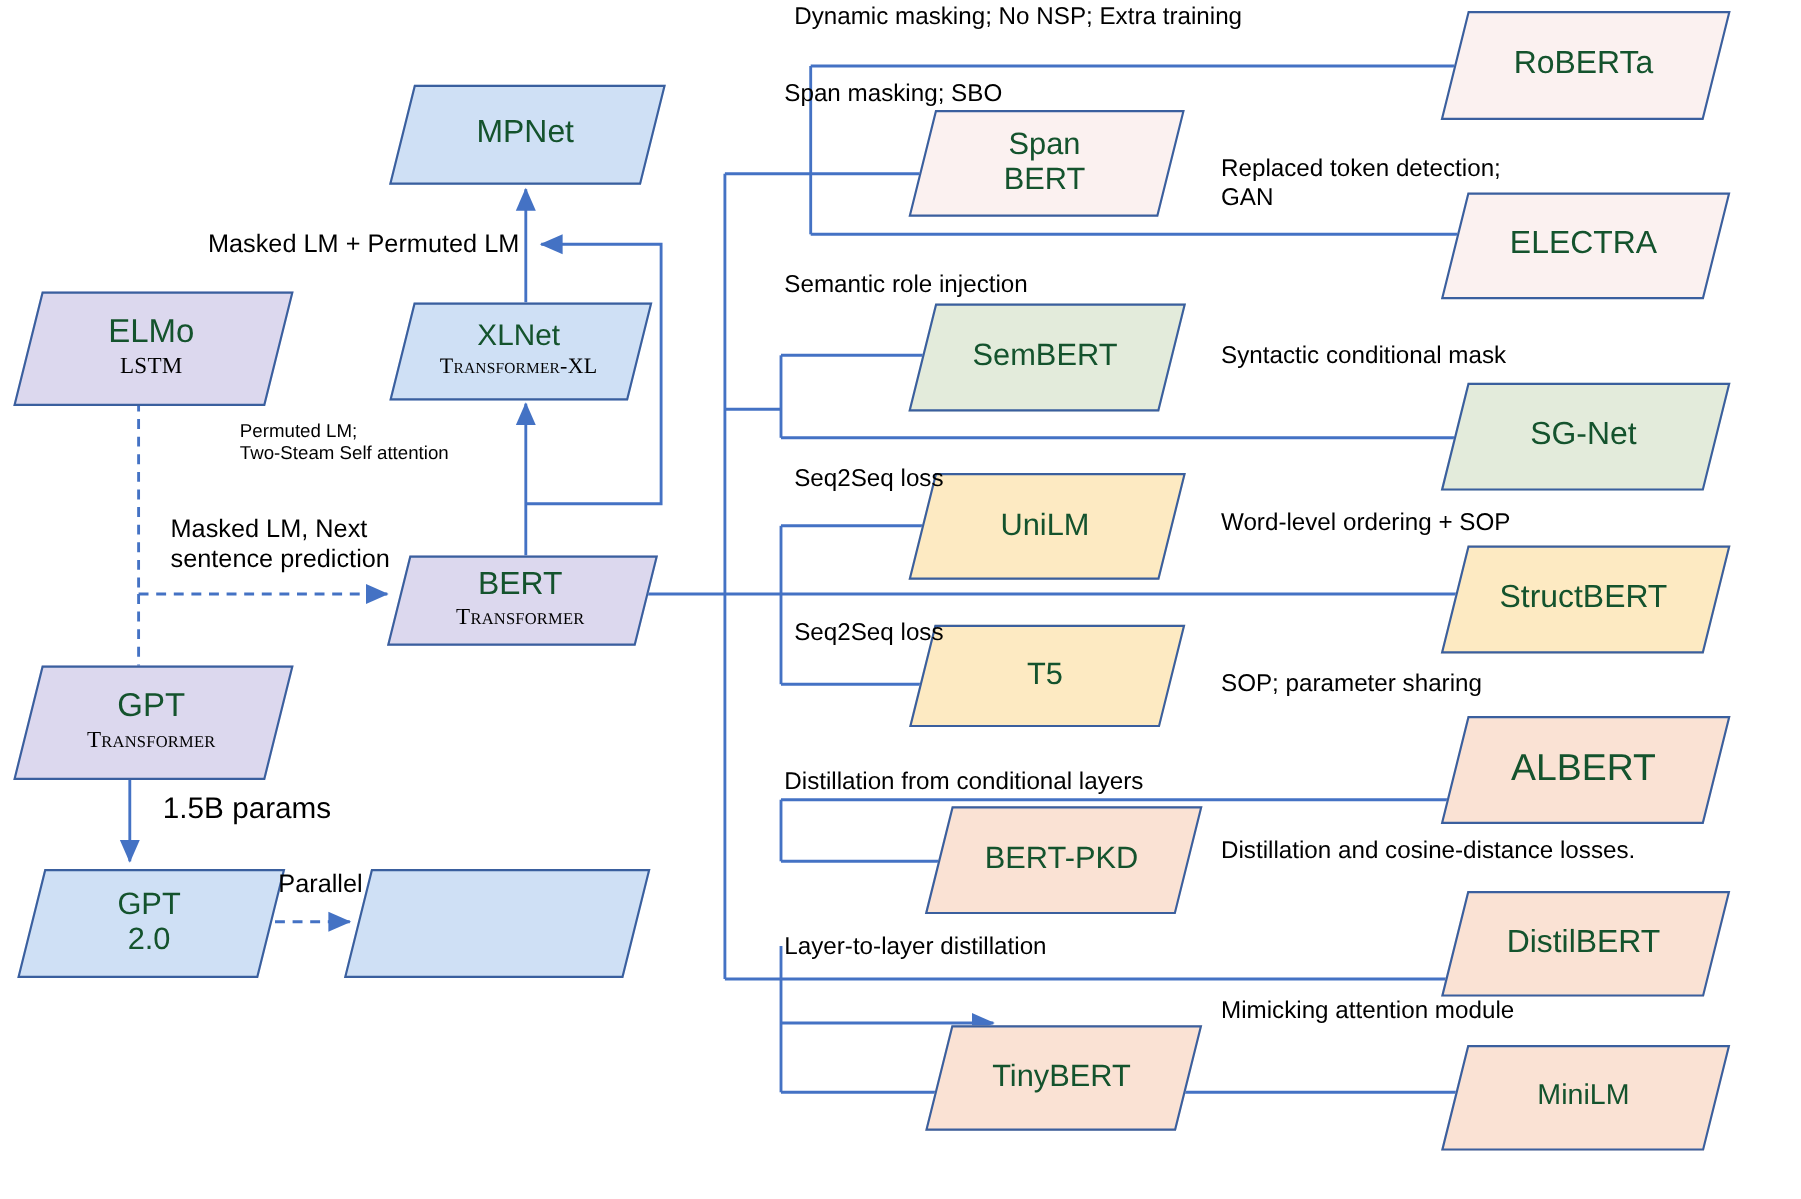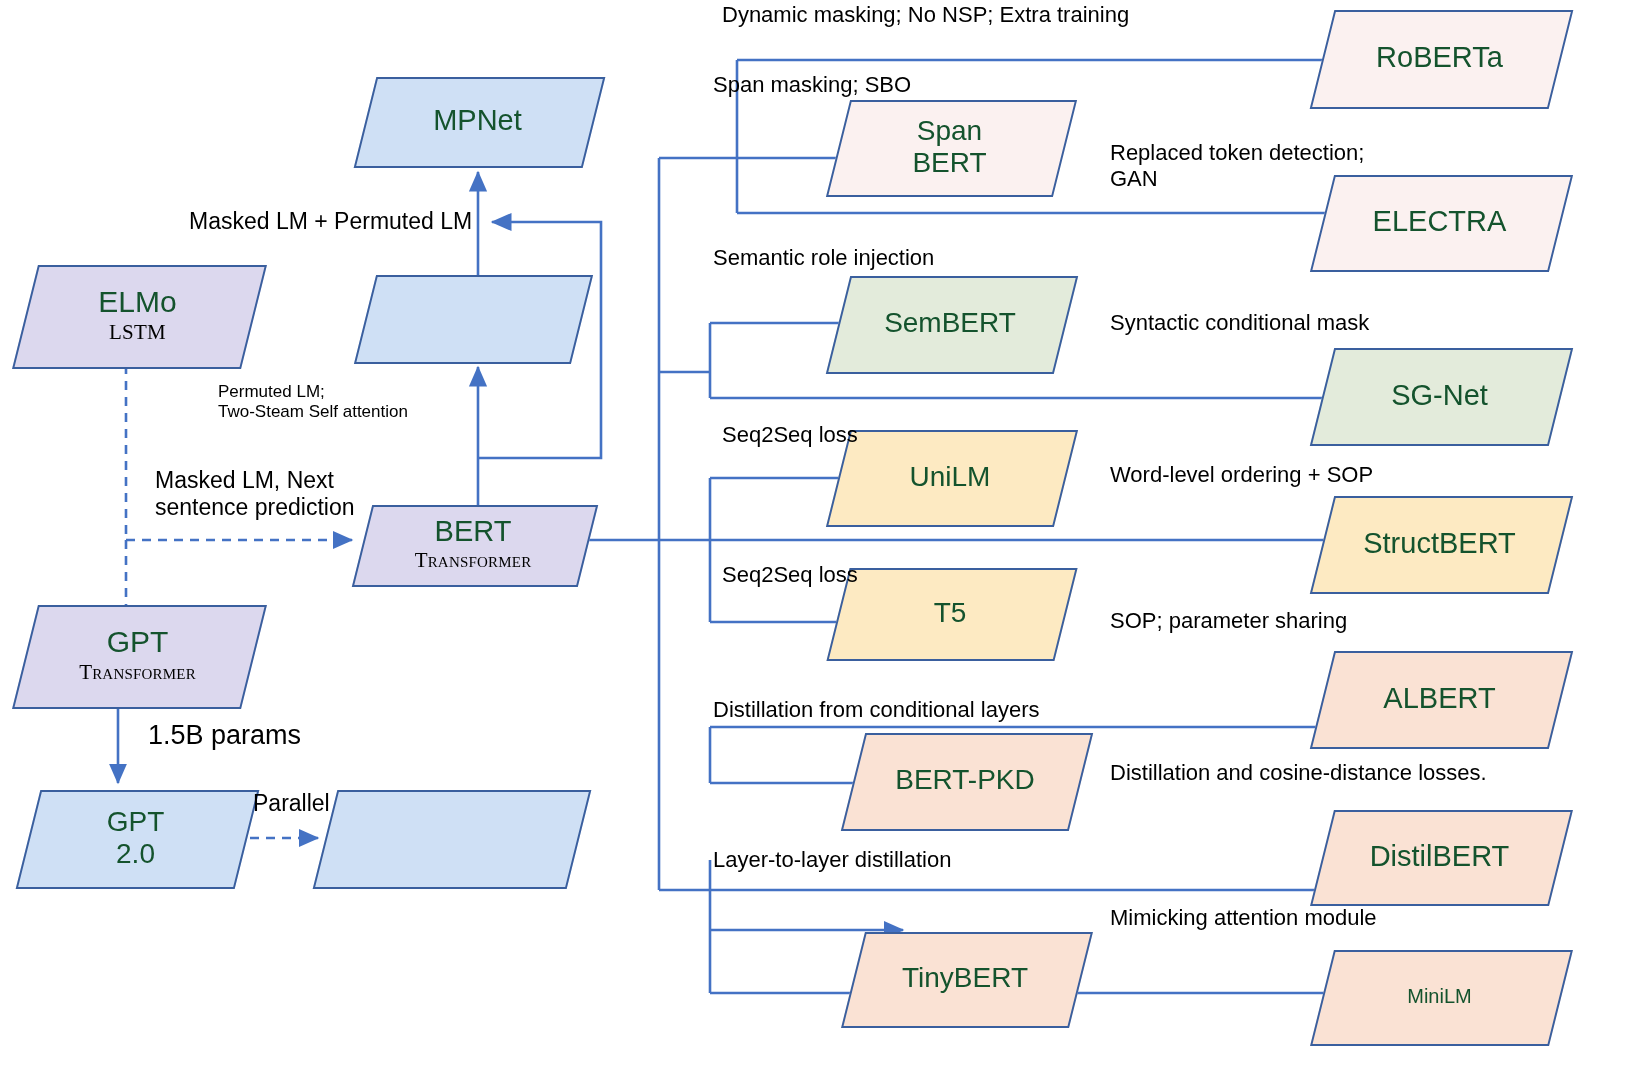--- a/index.html
+++ b/index.html
@@ -110,20 +110,24 @@
       </div>
       <div class="node" style="left: 362px; top: 505px; width: 222px; height: 78px;">
         <div class="skew" style="background: rgb(220, 216, 238); transform: skewX(-14deg);"></div>
         <div class="txt">
           <div class="title" style="font-size: 29px;">BERT</div>
           <div class="sub" style="font-size: 21px;">Transformer</div>
         </div>
       </div>
       <div class="node" style="left: 365px; top: 275px; width: 213px; height: 85px;">
         <div class="skew" style="background: rgb(207, 224, 245); transform: skewX(-14deg);"></div>
+        <div class="txt">
+          <div class="title" style="font-size: 27px;">XLNet</div>
+          <div class="sub" style="font-size: 20px;">Transformer-XL</div>
+        </div>
       </div>
       <div class="node" style="left: 365px; top: 77px; width: 225px; height: 87px;">
         <div class="skew" style="background: rgb(207, 224, 245); transform: skewX(-14deg);"></div>
         <div class="txt">
           <div class="title" style="font-size: 29px;">MPNet</div>
         </div>
       </div>
       <div class="node" style="left: 1322px; top: 10px; width: 235px; height: 95px;">
         <div class="skew" style="background: rgb(251, 241, 240); transform: skewX(-14deg);"></div>
         <div class="txt">
@@ -169,21 +173,21 @@
       </div>
       <div class="node" style="left: 838px; top: 568px; width: 224px; height: 89px;">
         <div class="skew" style="background: rgb(253, 234, 194); transform: skewX(-14deg);"></div>
         <div class="txt">
           <div class="title" style="font-size: 28px;">T5</div>
         </div>
       </div>
       <div class="node" style="left: 1322px; top: 651px; width: 235px; height: 94px;">
         <div class="skew" style="background: rgb(250, 226, 212); transform: skewX(-14deg);"></div>
         <div class="txt">
-          <div class="title" style="font-size: 29px;">ALBERT</div>
+          <div class="title" style="font-size: 34px;">ALBERT</div>
         </div>
       </div>
       <div class="node" style="left: 853px; top: 733px; width: 224px; height: 94px;">
         <div class="skew" style="background: rgb(250, 226, 212); transform: skewX(-14deg);"></div>
         <div class="txt">
           <div class="title" style="font-size: 28px;">BERT-PKD</div>
         </div>
       </div>
       <div class="node" style="left: 1322px; top: 810px; width: 235px; height: 92px;">
         <div class="skew" style="background: rgb(250, 226, 212); transform: skewX(-14deg);"></div>
@@ -193,21 +197,21 @@
       </div>
       <div class="node" style="left: 853px; top: 932px; width: 224px; height: 92px;">
         <div class="skew" style="background: rgb(250, 226, 212); transform: skewX(-14deg);"></div>
         <div class="txt">
           <div class="title" style="font-size: 28px;">TinyBERT</div>
         </div>
       </div>
       <div class="node" style="left: 1322px; top: 950px; width: 235px; height: 92px;">
         <div class="skew" style="background: rgb(250, 226, 212); transform: skewX(-14deg);"></div>
         <div class="txt">
-          <div class="title" style="font-size: 20px;">MiniLM</div>
+          <div class="title" style="font-size: 26px;">MiniLM</div>
         </div>
       </div>
     </div>
   <div id="labels-layer">
       <div class="lbl" style="left: 722px; top: 2px; font-size: 22px;">Dynamic masking; No NSP; Extra training</div>
       <div class="lbl" style="left: 713px; top: 72px; font-size: 22px;">Span masking; SBO</div>
       <div class="lbl" style="left: 1110px; top: 140px; font-size: 22px;">Replaced token detection;
 GAN</div>
       <div class="lbl" style="left: 713px; top: 245px; font-size: 22px;">Semantic role injection</div>
       <div class="lbl" style="left: 1110px; top: 310px; font-size: 22px;">Syntactic conditional mask</div>

